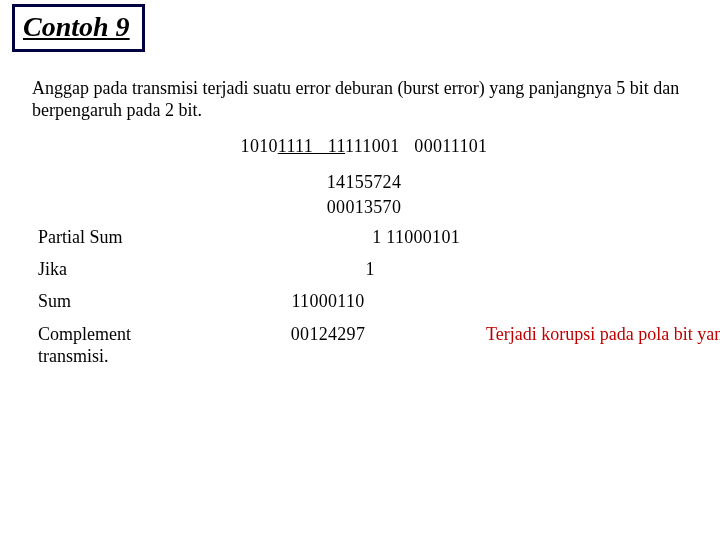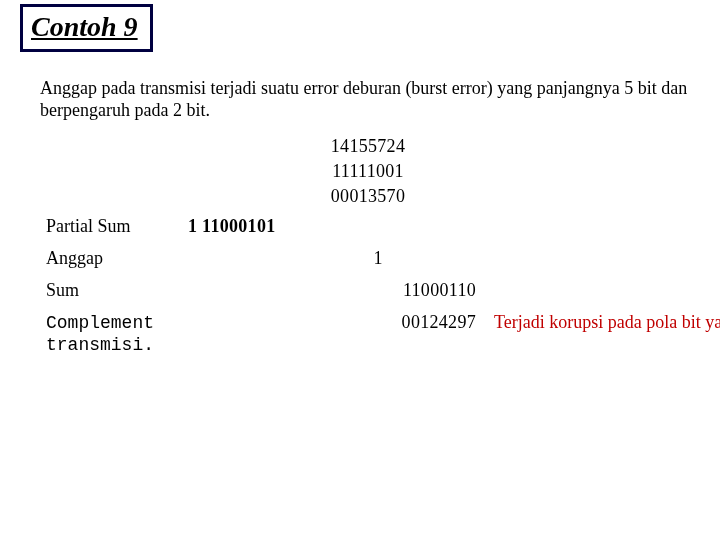--- a/index.html
+++ b/index.html
@@ -6,21 +6,21 @@
     margin: 0;
     padding: 0;
     width: 720px;
     height: 540px;
     background: #fff;
     font-family: "Times New Roman", Times, serif;
     color: #000;
     font-size: 18px;
   }
   .page {
-    padding: 4px 0 0 16px;
+    padding: 4px 0 0 8px;
   }
   .title-box {
     border: 3px solid #000040;
     display: inline-block;
     margin-left: 4px;
     padding: 4px 12px 6px 8px;
   }
   .title {
     font-style: italic;
     font-weight: bold;
@@ -59,41 +59,39 @@
     margin: 8px 0 10px 0;
   }
   .row .label {
     width: 150px;
     flex-shrink: 0;
   }
   .row .label-multi {
     width: 150px;
     flex-shrink: 0;
     line-height: 1.25;
-    font-family: Liberation Mono, monospace;
   }
   .val-area {
     flex: 1;
     position: relative;
     display: flex;
     align-items: baseline;
   }
   .val {
     width: 280px;
-    text-align: right;
+    text-align: center;
     display: inline-block;
     letter-spacing: 0.3px;
   }
   .val-shift-l {
     width: 280px;
-    text-align: left;
+    text-align: right;
     display: inline-block;
     letter-spacing: 0.3px;
     transform: translateX(-8px);
-    font-weight: bold;
   }
   .val-carry {
     width: 280px;
     display: inline-block;
     text-align: center;
   }
   .val-carry span {
     display: inline-block;
     transform: translateX(42px);
   }
@@ -110,39 +108,41 @@
 <div class="page">
 
   <div class="title-box">
     <span class="title">Contoh 9</span>
   </div>
 
   <div class="body">
 
     <p class="p1">Anggap pada transmisi terjadi suatu error deburan (burst error) yang panjangnya 5 bit dan berpengaruh pada 2 bit.</p>
 
+    <p class="three-words">
+      <span>1010</span><span class="u">1111   11</span><span>111001   00011101</span>
+    </p>
 
 
     <div class="stack">
       <div>14155724</div>
-      <div>11111001</div>
       <div>00013570</div>
     </div>
 
     <div class="rows">
 
       <div class="row">
         <div class="label">Partial Sum</div>
         <div class="val-area">
           <span class="val-shift-l">1 11000101</span>
         </div>
       </div>
 
       <div class="row">
-        <div class="label">Anggap</div>
+        <div class="label">Jika</div>
         <div class="val-area">
           <span class="val-carry"><span>1</span></span>
         </div>
       </div>
 
       <div class="row">
         <div class="label">Sum</div>
         <div class="val-area">
           <span class="val">11000110</span>
         </div>

